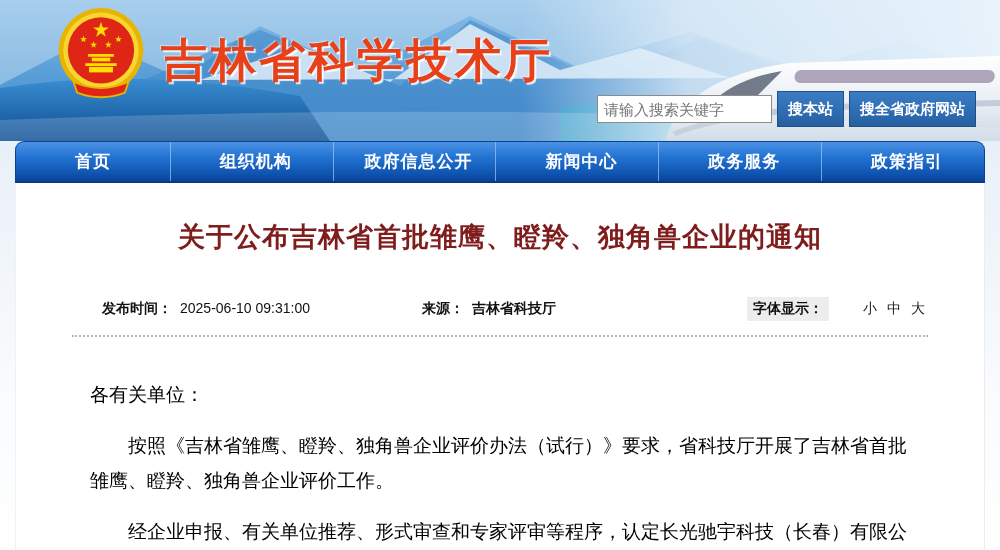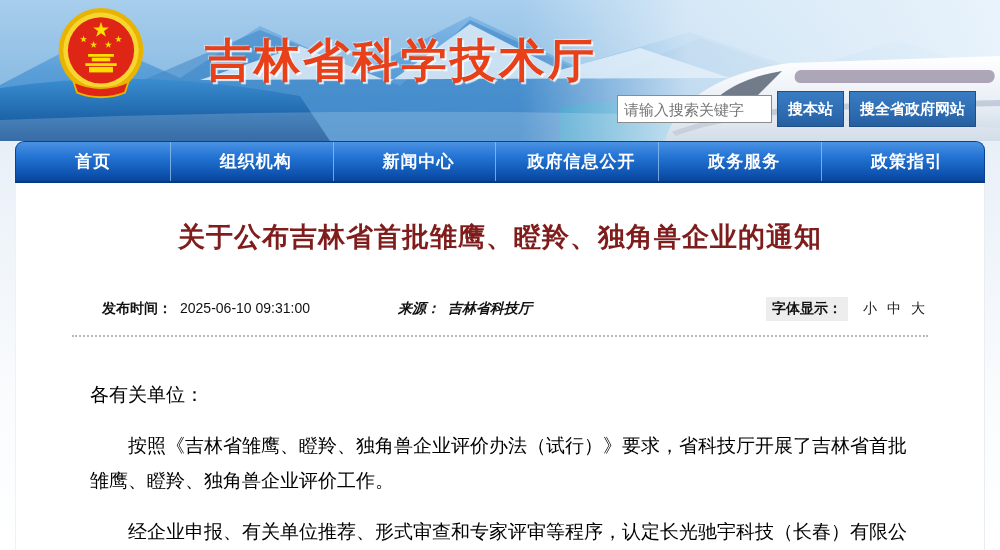--- a/index.html
+++ b/index.html
@@ -6,32 +6,32 @@
   html,body { width:1000px; height:550px; }
   body {
     font-family: "Liberation Sans", "DejaVu Sans", sans-serif;
     background: linear-gradient(180deg,#d8e5f1 0%, #eaf1f8 30%, #f9fbfd 70%, #ffffff 100%);
     overflow: hidden;
   }
 
   
   .banner { position: relative; width: 1000px; height: 141px; overflow: hidden; }
   .banner-art { position:absolute; inset:0; width:100%; height:100%; }
-  .logo-area { position:absolute; left:55px; top:6px; display:flex; align-items:center;gap:44px; }
+  .logo-area { position:absolute; left:55px; top:6px; display:flex; align-items:center; }
   .emblem { width:92px; height:96px; }
   .site-title {
     margin-left: 14px; margin-top: 14px;
     font-size: 46px; font-weight: bold; letter-spacing: 3px;
     color: #e8411a;
     text-shadow: 2px 2px 1px rgba(255,255,255,.85), -1px -1px 1px rgba(255,255,255,.5);
     white-space: nowrap;
   }
   .search-bar { position:absolute; right:24px; bottom:14px; display:flex; align-items:center; }
   .search-input {
-    width: 155px; height: 28px; border: 1px solid #8c8c8c; background: #fff;
+    width: 175px; height: 28px; border: 1px solid #8c8c8c; background: #fff;
     font-size: 15px; padding: 0 6px; color: #333; outline: none;
   }
   .search-btn {
     height: 36px; margin-left: 5px; padding: 0 10px;
     background: linear-gradient(180deg,#3a7cc2 0%, #2d6cb3 60%, #275f9f 100%);
     border: 1px solid #1f4f86; color: #fff; font-size: 15px; font-weight: bold;
     cursor: pointer; white-space: nowrap;
   }
 
   
@@ -57,22 +57,22 @@
     border-right: 1px solid #e9edf2; border-left: 1px solid #eef2f6;
   }
   .article-title {
     text-align: center; color: #7f1d1d; font-size: 27px; font-weight: bold;
     padding-top: 36px; margin-bottom: 42px; letter-spacing: 1px;
   }
   .meta { display: flex; align-items: center; font-size: 14px; color: #111; }
   .meta b { font-weight: bold; }
   .m-left { margin-left: 38px; }
   .m-left b, .m-src b { margin-right: 8px; }
-  .m-src { margin-left: 88px; font-style: italic; }
-  .m-font { margin-left: auto; margin-right: 6px; display:flex; align-items:center; }
+  .m-src { margin-left: 112px; }
+  .m-font { margin-left: auto; margin-right: 6px; display:flex; align-items:center;gap:19px; }
   .m-font .fs-label { background: #ededed; padding: 3px 6px; font-weight: bold; margin-right: 10px; }
   .fs-opt { margin: 0 5px; cursor: pointer; color: #222; }
   .divider { border: none; border-top: 2px dotted #b9b9b9; margin: 14px 8px 0 8px; }
   .body-text { padding: 24px 10px 0 10px; font-size: 19px; line-height: 35px; color: #000; }
   .body-text p { margin: 16px; }
   .body-text p.indent { text-indent: 2em; }
 </style>
 </head>
 <body>
 
@@ -149,23 +149,23 @@
   </div>
 </header>
 
 <div class="container">
   <nav class="nav">
 
       <div class="nav-item">首页</div>
 
       <div class="nav-item">组织机构</div>
 
+      <div class="nav-item">政府信息公开</div>
+
       <div class="nav-item">新闻中心</div>
-
-      <div class="nav-item">政府信息公开</div>
 
       <div class="nav-item">政务服务</div>
 
 
       <div class="nav-item">政策指引</div>
     </nav>
 
   <main class="content">
     <h1 class="article-title">关于公布吉林省首批雏鹰、瞪羚、独角兽企业的通知</h1>
 

